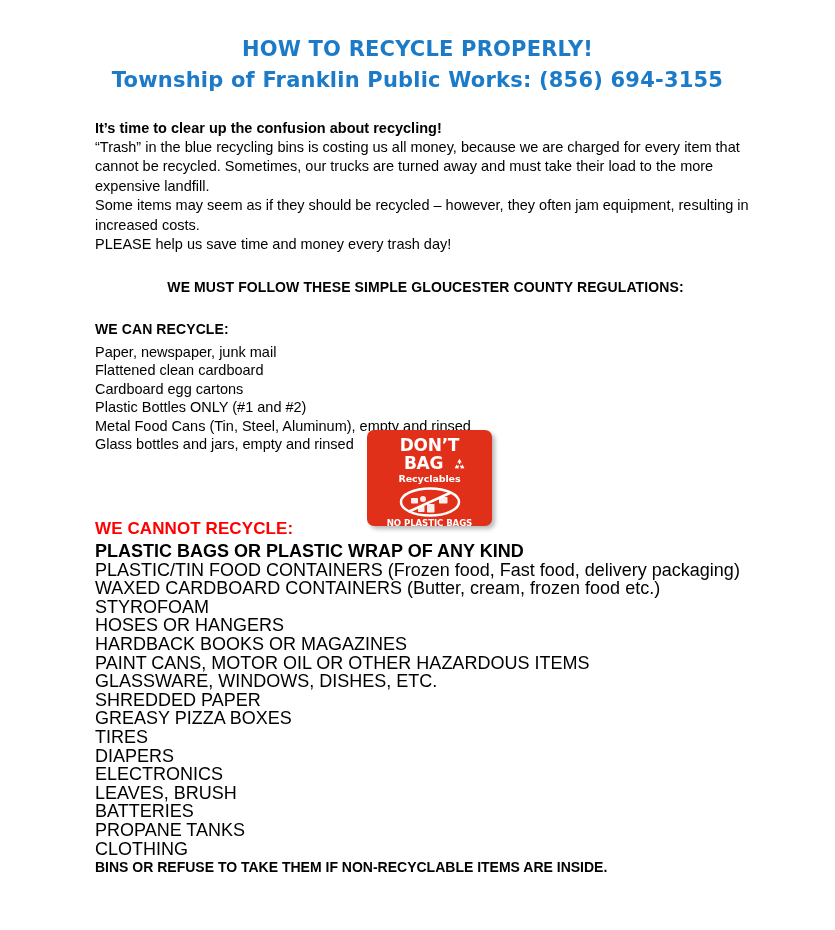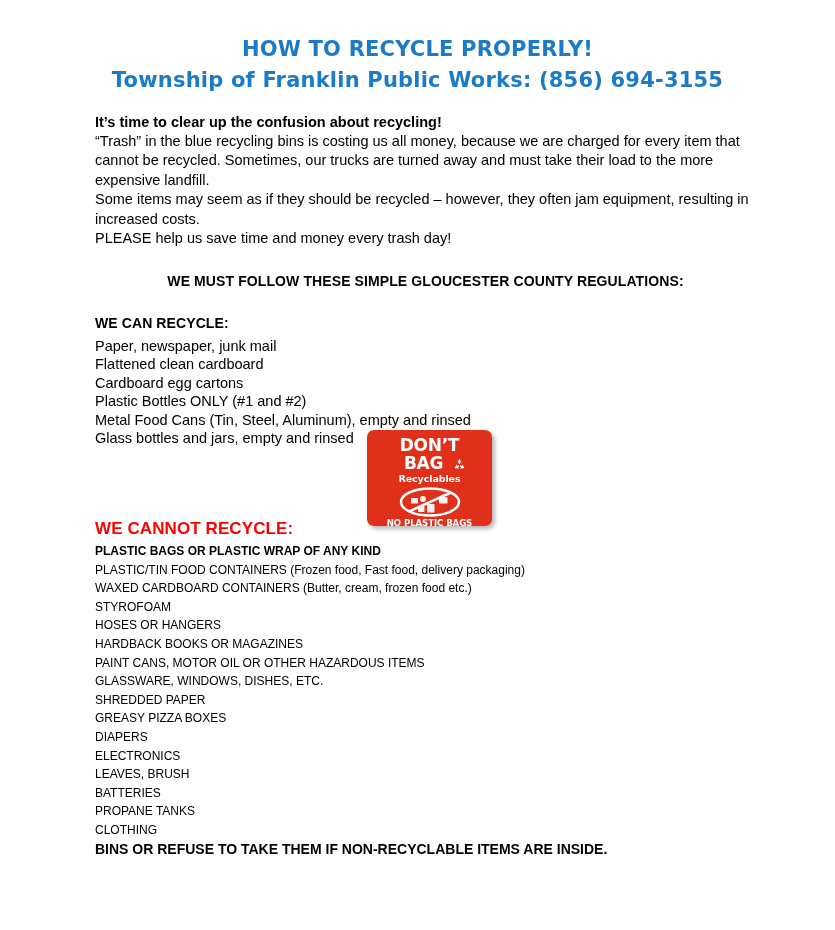--- a/index.html
+++ b/index.html
@@ -43,21 +43,21 @@
     font-size: 21px;
     letter-spacing: 0.2px;
     line-height: 1.25;
     margin-top: 5px;
   }
 
   
   .body-wrap {
     margin-left: 95px;
     margin-right: 85px;
-    margin-top: 19px;
+    margin-top: 25px;
   }
   .intro-bold {
     font-size: 14.5px;
     font-weight: bold;
     line-height: 19px;
   }
   .intro-para {
     font-size: 14.5px;
     line-height: 19.5px;
     font-weight: normal;
@@ -163,21 +163,21 @@
     color: #FF0000;
     font-size: 17px;
     font-weight: bold;
     letter-spacing: 0.1px;
     line-height: 20px;
   }
   .cannot-list {
     margin-top: 3px;
   }
   .cannot-list .li {
-    font-size: 12px;
+    font-size: 18px;
     line-height: 18.6px;
   }
   .cannot-list .li.bold {
     font-weight: bold;
   }
   .footer-note .li {
     font-size: 14px;
     line-height: 18.6px;
     font-weight: bold;
   }
@@ -251,20 +251,21 @@
       <div class="li bold">PLASTIC BAGS OR PLASTIC WRAP OF ANY KIND</div>
       <div class="li">PLASTIC/TIN FOOD CONTAINERS (Frozen food, Fast food, delivery packaging)</div>
       <div class="li">WAXED CARDBOARD CONTAINERS (Butter, cream, frozen food etc.)</div>
       <div class="li">STYROFOAM</div>
       <div class="li">HOSES OR HANGERS</div>
       <div class="li">HARDBACK BOOKS OR MAGAZINES</div>
       <div class="li">PAINT CANS, MOTOR OIL OR OTHER HAZARDOUS ITEMS</div>
       <div class="li">GLASSWARE, WINDOWS, DISHES, ETC.</div>
       <div class="li">SHREDDED PAPER</div>
       <div class="li">GREASY PIZZA BOXES</div>
+      <div class="li">TIRES</div>
       <div class="li">DIAPERS</div>
       <div class="li">ELECTRONICS</div>
       <div class="li">LEAVES, BRUSH</div>
       <div class="li">BATTERIES</div>
       <div class="li">PROPANE TANKS</div>
       <div class="li">CLOTHING</div>
     </div>
     <div class="footer-note">
       <div class="li">BINS OR REFUSE TO TAKE THEM IF NON-RECYCLABLE ITEMS ARE INSIDE.</div>
     </div>

